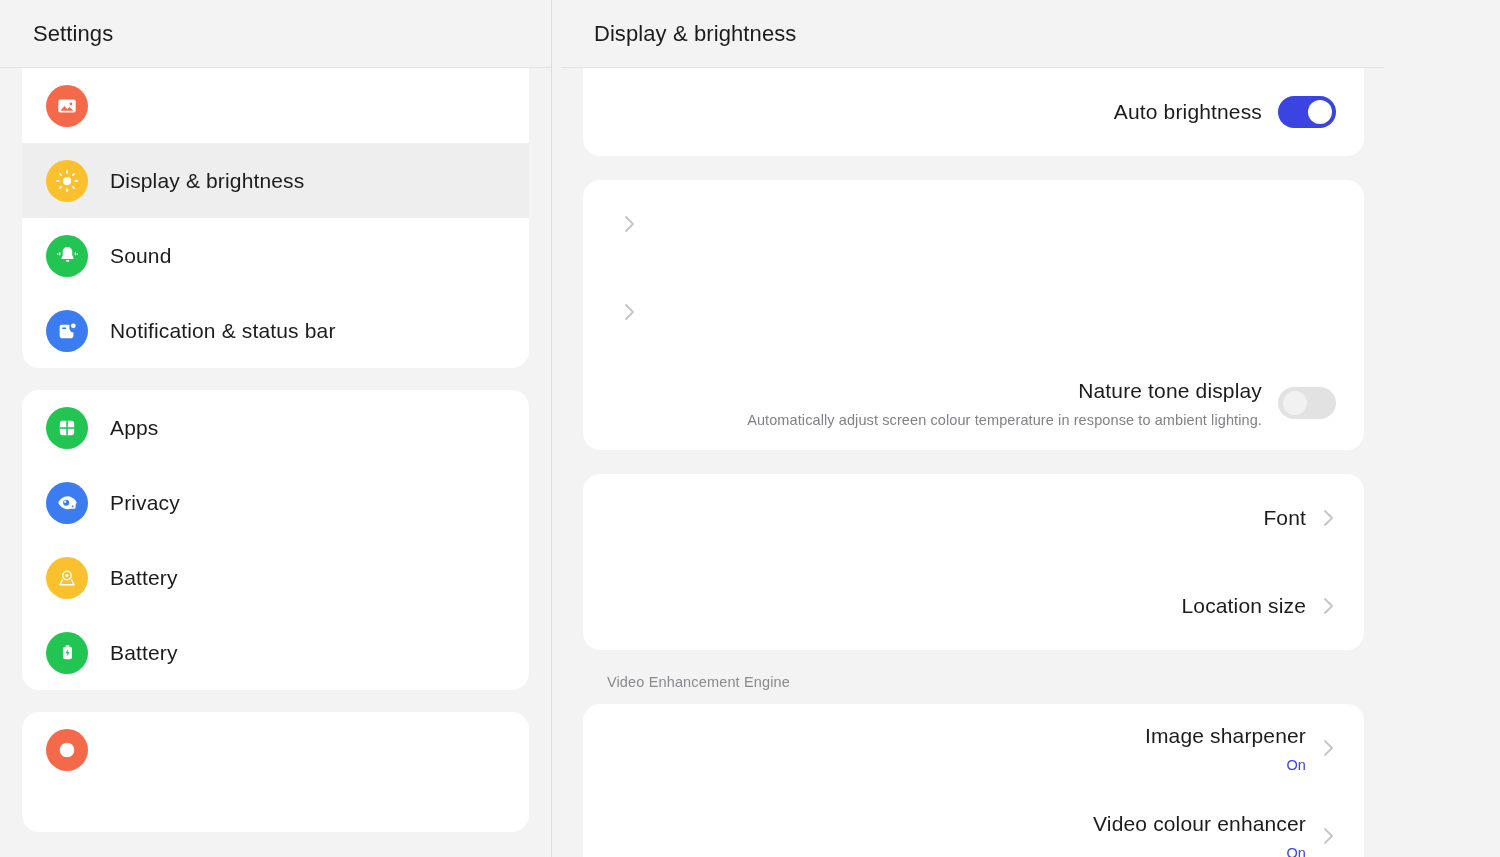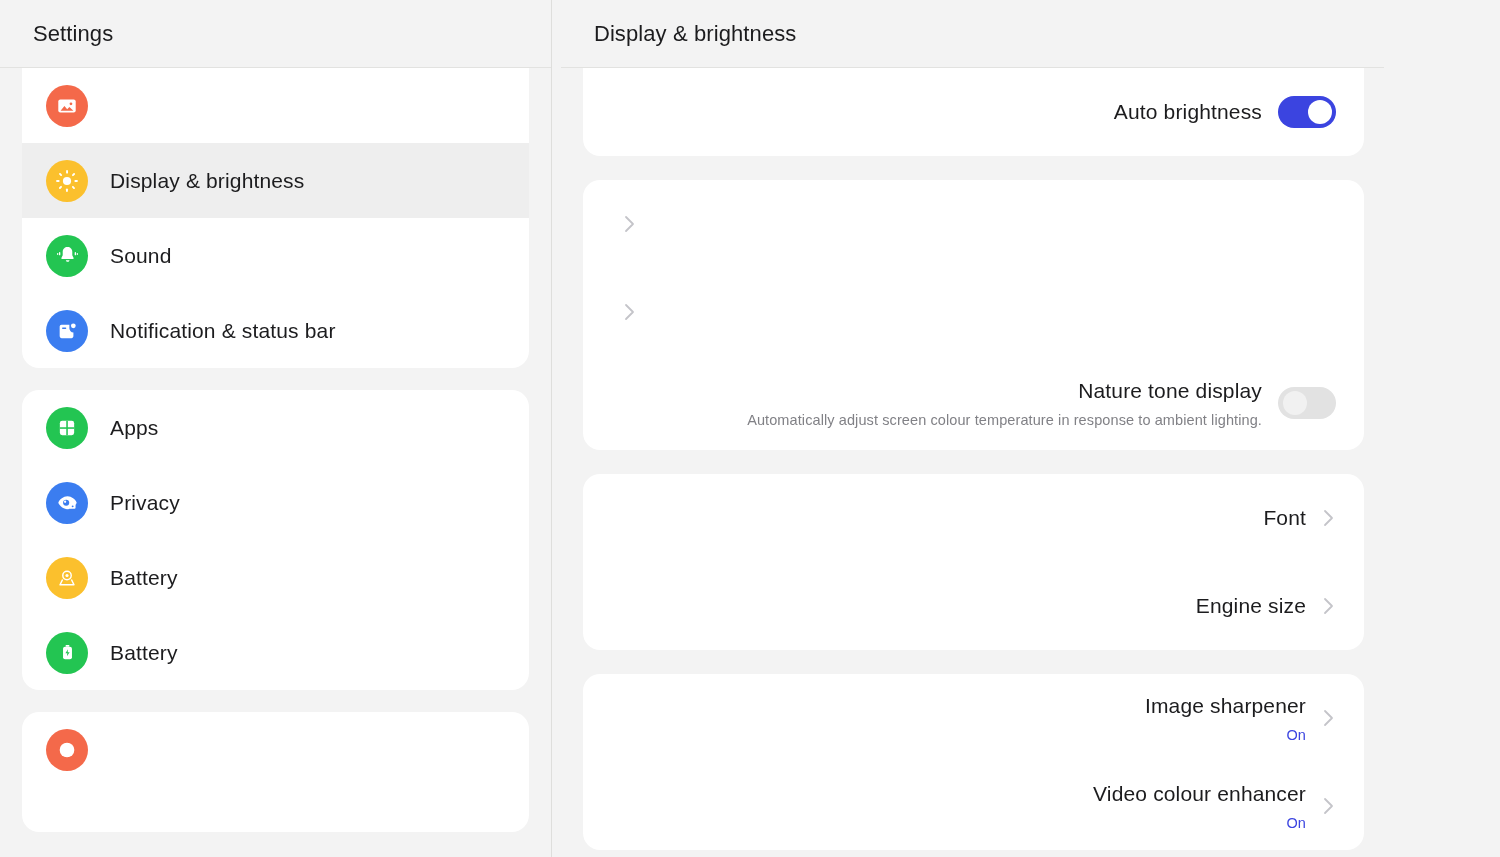--- a/index.html
+++ b/index.html
@@ -303,30 +303,31 @@
                 <div class="rrow-title">Font</div>
               </div>
               <span class="chevron">
                 <svg width="14" height="24" viewBox="0 0 14 24">
                   <path d="M3 5l7 7-7 7" fill="none" stroke="#c4c4c9" stroke-width="1.8" stroke-linecap="round" stroke-linejoin="round"></path>
                 </svg>
               </span>
             </div>
             <div class="rrow">
               <div class="rrow-main">
-                <div class="rrow-title">Engine size</div>
+                <div class="rrow-title">Location size</div>
               </div>
               <span class="chevron">
                 <svg width="14" height="24" viewBox="0 0 14 24">
                   <path d="M3 5l7 7-7 7" fill="none" stroke="#c4c4c9" stroke-width="1.8" stroke-linecap="round" stroke-linejoin="round"></path>
                 </svg>
               </span>
             </div>
           </div>
         </div>
+      <div class="section-label">Video Enhancement Engine</div>
       <div id="video-card">
           <div class="rcard">
             <div class="rrow">
               <div class="rrow-main">
                 <div class="rrow-title">Image sharpener</div>
                 <div class="rrow-value">On</div>
               </div>
               <span class="chevron">
                 <svg width="14" height="24" viewBox="0 0 14 24">
                   <path d="M3 5l7 7-7 7" fill="none" stroke="#c4c4c9" stroke-width="1.8" stroke-linecap="round" stroke-linejoin="round"></path>

